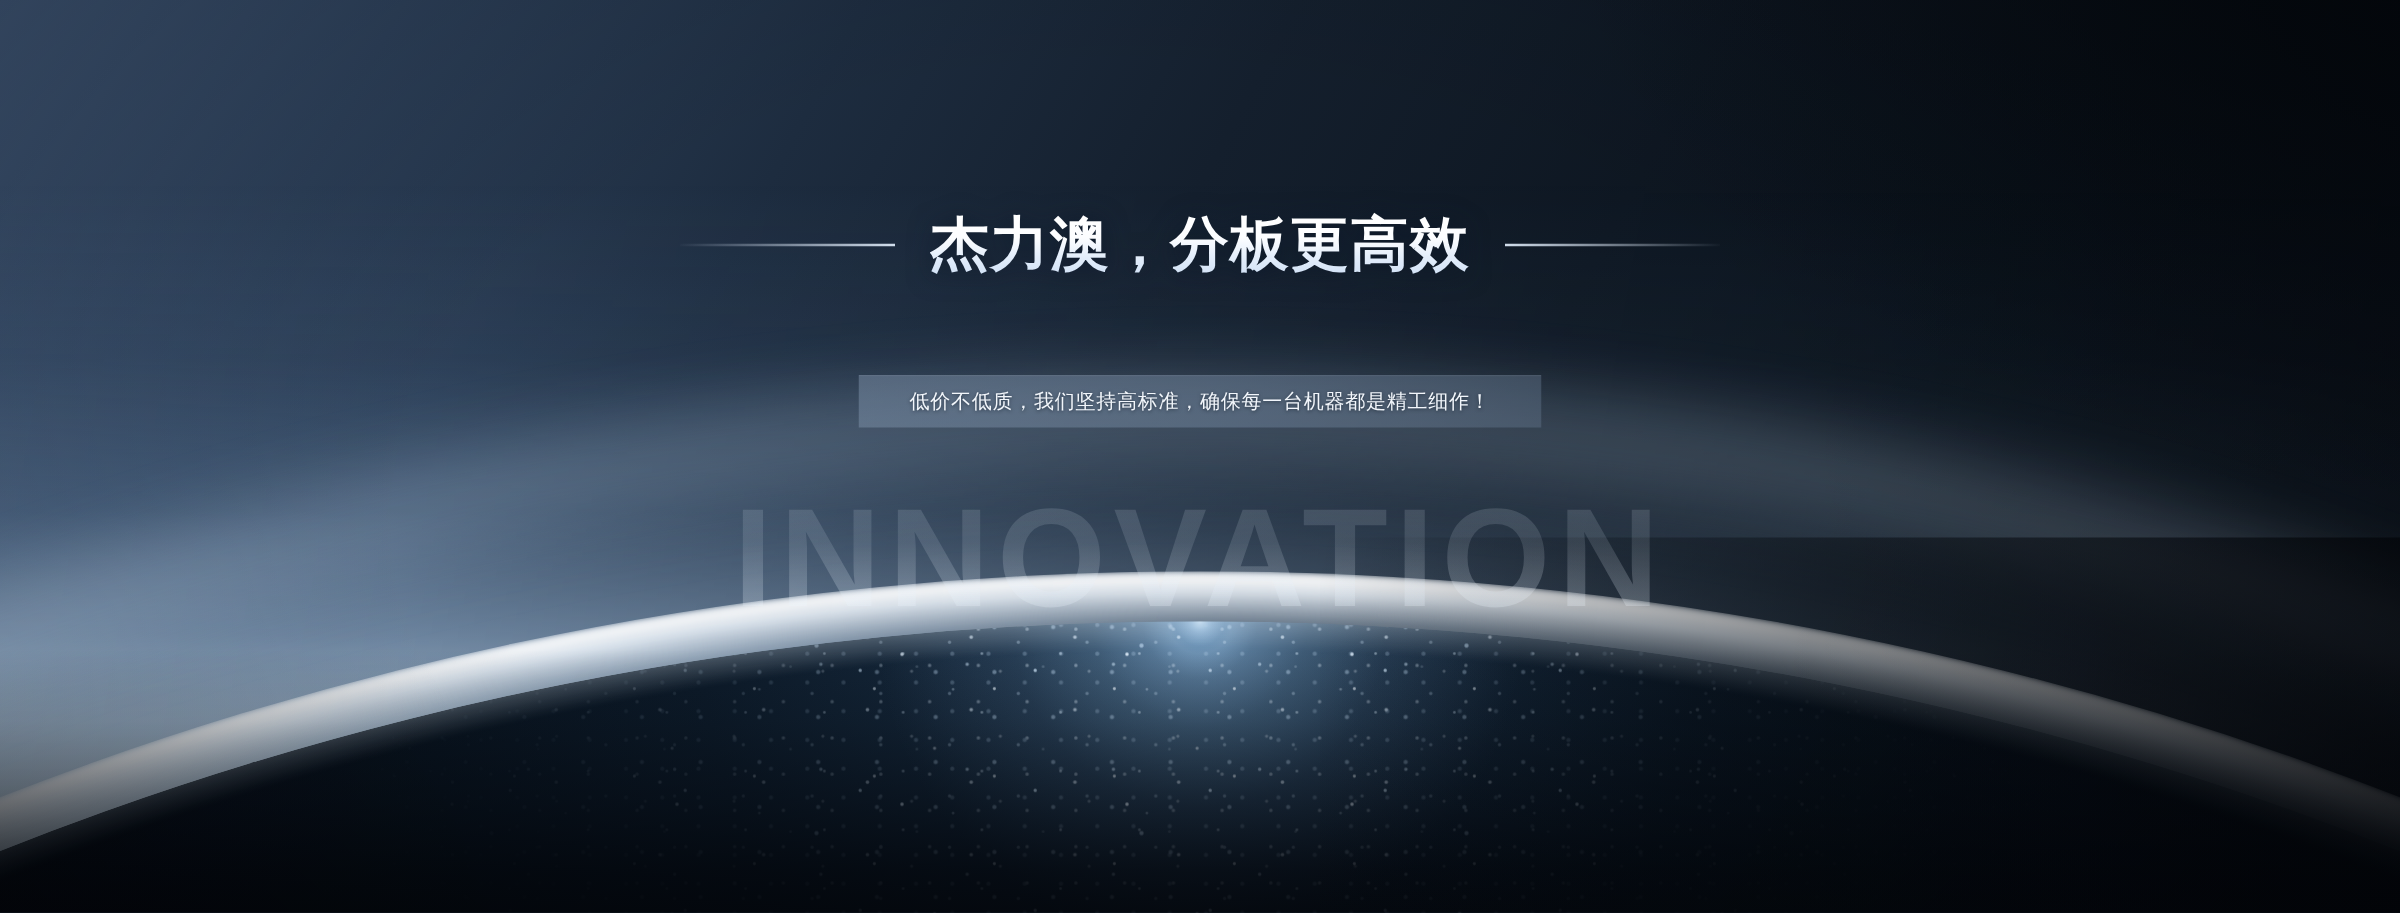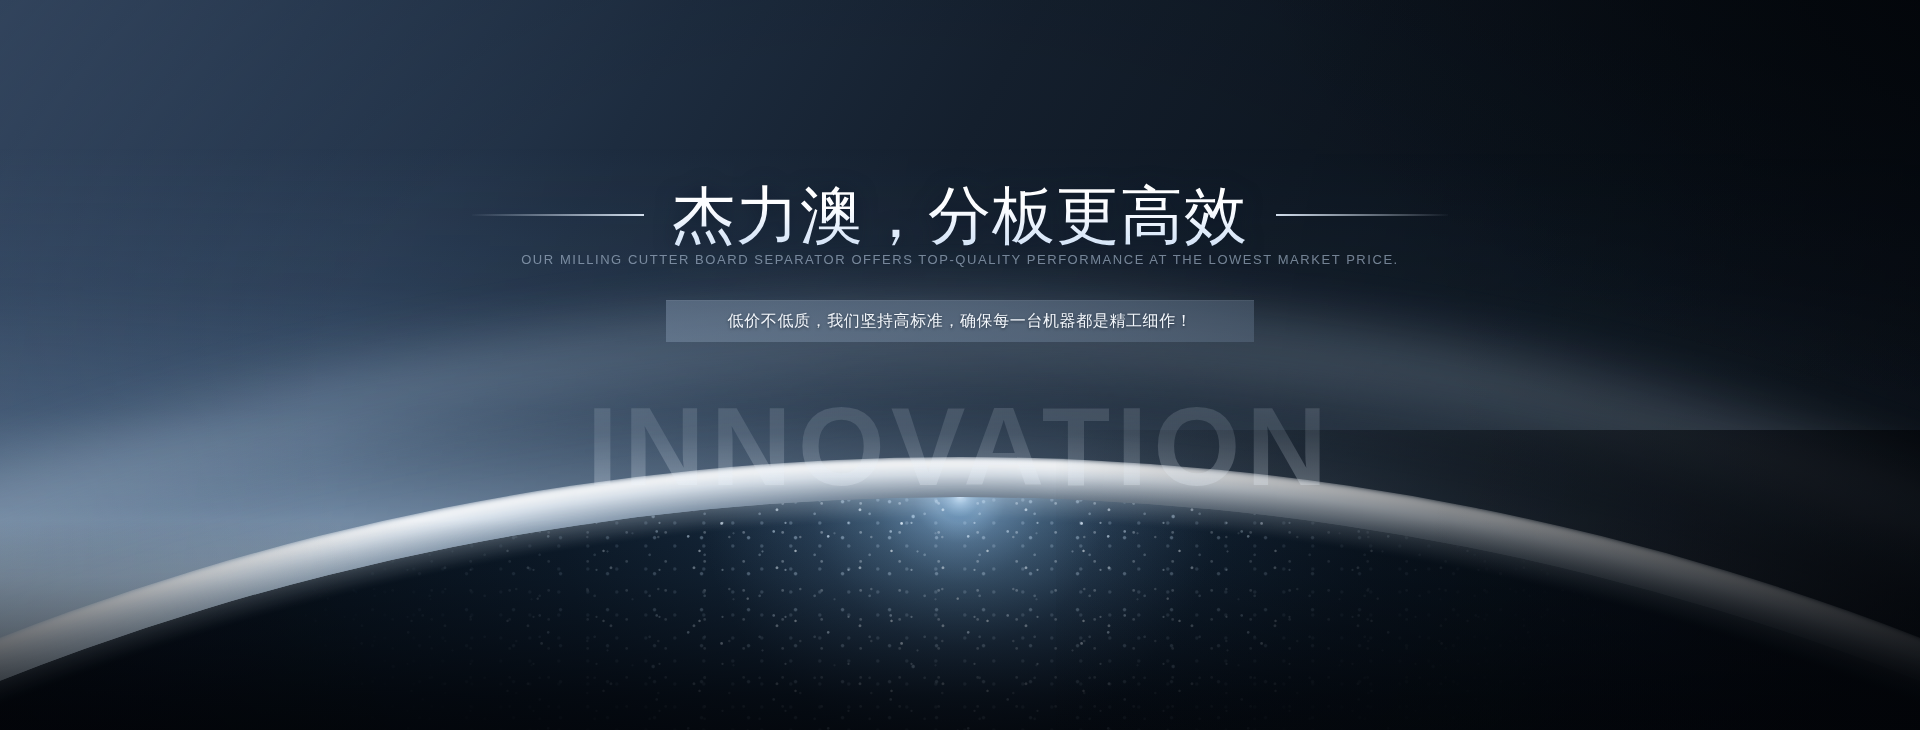--- a/index.html
+++ b/index.html
@@ -219,22 +219,22 @@
     height: 2px;
     flex: 0 0 auto;
   }
   .rule.left {
     background: linear-gradient(to right, rgba(200,220,245,0.02), rgba(226,238,252,0.92));
   }
   .rule.right {
     background: linear-gradient(to left, rgba(200,220,245,0.02), rgba(226,238,252,0.92));
   }
   .headline {
-    font-size: 63px;
-    font-weight: 400;
+    font-size: 47px;
+    font-weight: 700;
     line-height: 1.12;
     letter-spacing: 1px;
     white-space: nowrap;
     background-image: linear-gradient(to bottom, #ffffff 0%, #fcfdff 40%, #e4eefb 68%, #cfe0f5 100%);
     -webkit-background-clip: text;
             background-clip: text;
     color: transparent;
     -webkit-text-fill-color: transparent;
     filter: drop-shadow(0 2px 10px rgba(10,22,40,0.75));
   }
@@ -249,21 +249,21 @@
     letter-spacing: 1.55px;
     color: rgba(176,194,214,0.62);
     white-space: nowrap;
   }
 
   .cta-bar {
     position: absolute;
     left: 50%;
     transform: translateX(-50%);
     top: 300px;
-    width: 588px;
+    width: 546px;
     height: 42px;
     display: flex;
     align-items: center;
     justify-content: center;
     background: linear-gradient(100deg, rgba(126,146,170,0.50) 0%, rgba(110,130,154,0.52) 52%, rgba(92,110,132,0.50) 100%);
     box-shadow: inset 0 1px 0 rgba(255,255,255,0.06);
   }
   .cta-text {
     font-size: 16px;
     font-weight: 400;
@@ -296,19 +296,18 @@
   <div class="sky-vignette"></div>
 
   <div class="watermark">INNOVATION</div>
 
   <div class="headline-row">
     <span class="rule left"></span>
     <h1 class="headline">杰力澳，分板更高效</h1>
     <span class="rule right"></span>
   </div>
 
-  <div class="subline">OUR MILLING CUTTER BOARD SEPARATOR OFFERS TOP-QUALITY PERFORMANCE AT THE LOWEST MARKET PRICE.</div>
 
   <div class="cta-bar">
     <span class="cta-text">低价不低质，我们坚持高标准，确保每一台机器都是精工细作！</span>
   </div>
 
 </div>
 
 </body></html>

